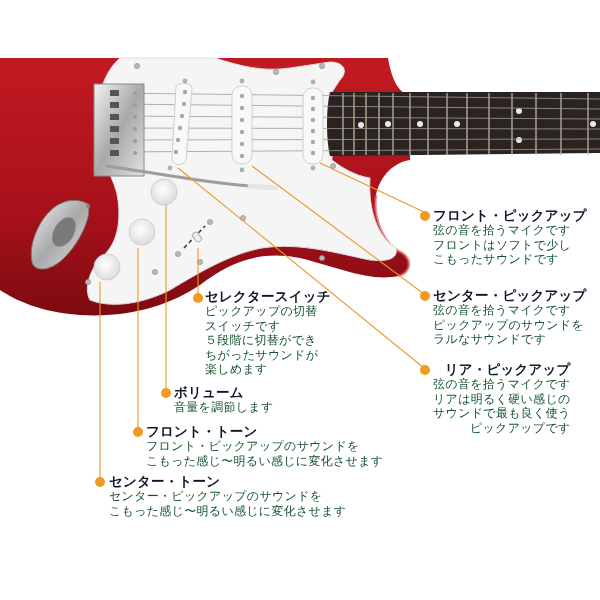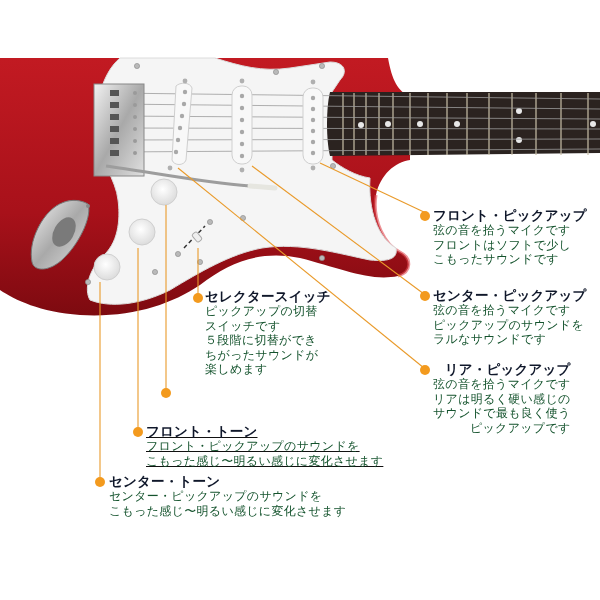--- a/index.html
+++ b/index.html
@@ -232,23 +232,27 @@
   <div class="label" style="left:205px; top:288px;">
     <div class="title">セレクタースイッチ</div>
     <div class="desc">ピックアップの切替</div>
     <div class="desc">スイッチです</div>
     <div class="desc">５段階に切替ができ</div>
     <div class="desc">ちがったサウンドが</div>
     <div class="desc">楽しめます</div>
   </div>
 
   <span class="bullet" style="left:161px; top:388px;"></span>
+  <div class="label" style="left:174px; top:384px;">
+    <div class="title">ボリューム</div>
+    <div class="desc">音量を調節します</div>
+  </div>
 
   <span class="bullet" style="left:133px; top:427px;"></span>
-  <div class="label" style="left:146px; top:423px;text-decoration:underline;">
+  <div class="label" style="left:146px; top:423px;">
     <div class="title">フロント・トーン</div>
     <div class="desc">フロント・ピックアップのサウンドを</div>
     <div class="desc">こもった感じ〜明るい感じに変化させます</div>
   </div>
 
   <span class="bullet" style="left:95px; top:477px;"></span>
   <div class="label" style="left:109px; top:473px;">
     <div class="title">センター・トーン</div>
     <div class="desc">センター・ピックアップのサウンドを</div>
     <div class="desc">こもった感じ〜明るい感じに変化させます</div>

